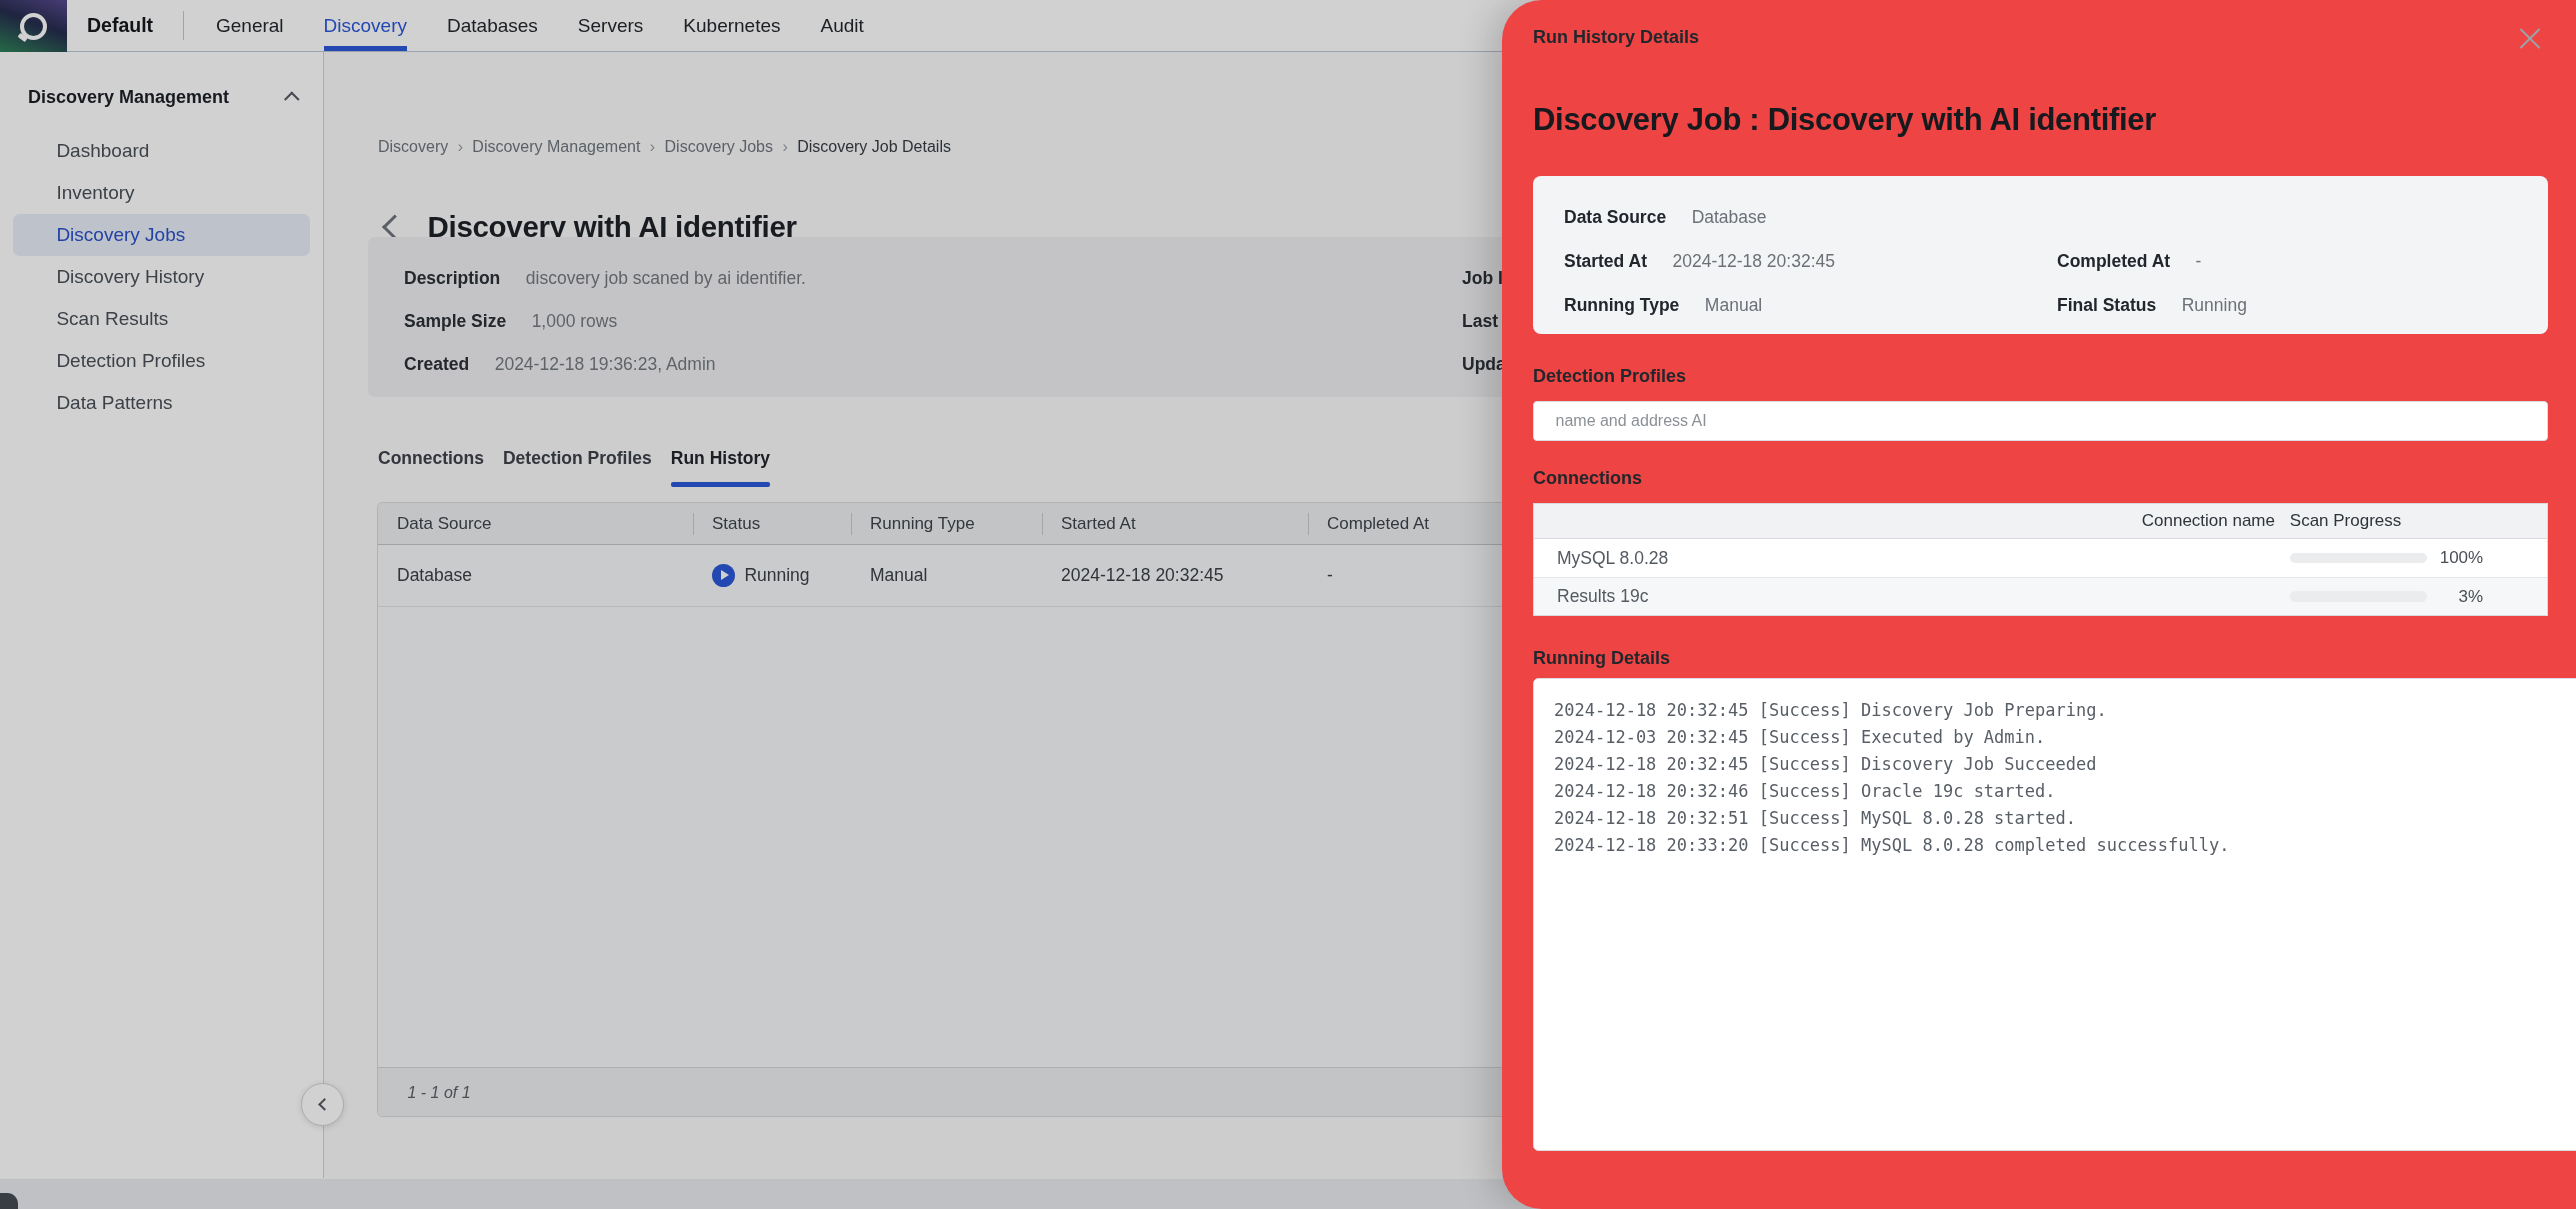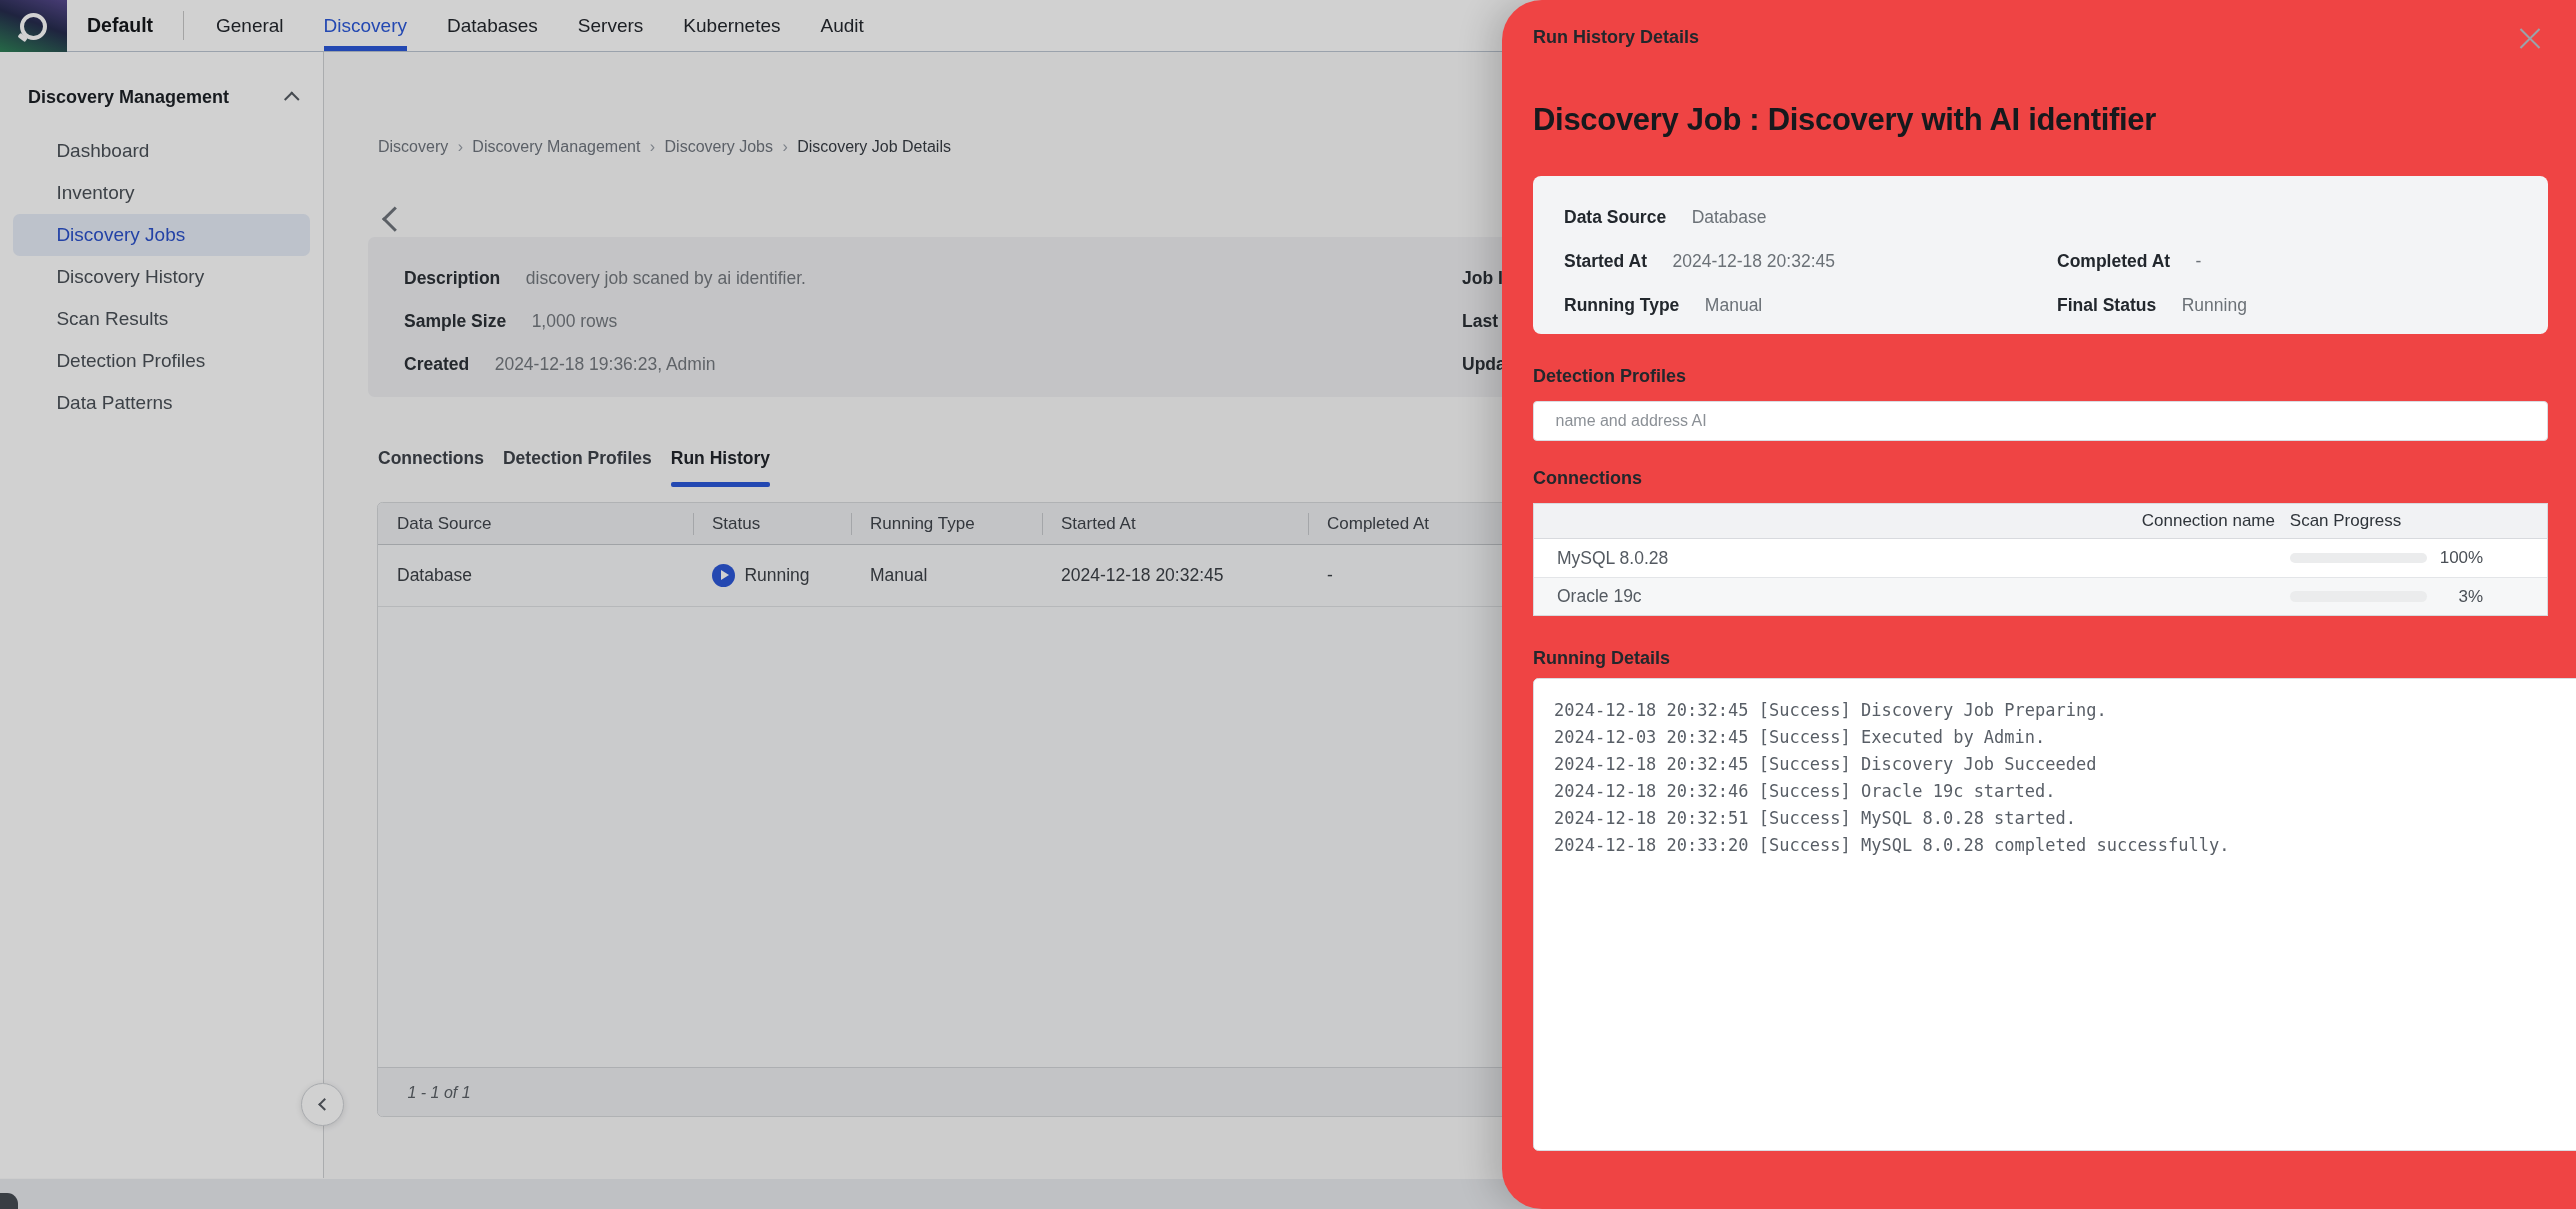--- a/index.html
+++ b/index.html
@@ -174,20 +174,21 @@
       <span class="crumb-sep">›</span>
       <span class="crumb">Discovery Management</span>
       <span class="crumb-sep">›</span>
       <span class="crumb">Discovery Jobs</span>
       <span class="crumb-sep">›</span>
       <span class="crumb crumb--last">Discovery Job Details</span>
     </div>
 
     <div class="title-row">
       <span class="back-chev"></span>
+      <h1 class="page-title">Discovery with AI identifier</h1>
     </div>
 
     <section class="summary-card">
       <div class="sum-row">
         <span class="sum-label">Description</span>
         <span class="sum-value">discovery job scaned by ai identifier.</span>
       </div>
       <div class="sum-row">
         <span class="sum-label">Sample Size</span>
         <span class="sum-value">1,000 rows</span>
@@ -292,21 +293,21 @@
       <div class="conn-row conn-body-row">
         <div class="conn-cell">MySQL 8.0.28</div>
         <div class="conn-cell conn-cell--progress">
           <span class="progress-track">
             <span class="progress-fill" style="width: 100%; background-color: rgb(77, 161, 95);"></span>
           </span>
           <span class="progress-label">100%</span>
         </div>
       </div>
       <div class="conn-row conn-body-row">
-        <div class="conn-cell">Oracle 19c</div>
+        <div class="conn-cell">Results 19c</div>
         <div class="conn-cell conn-cell--progress">
           <span class="progress-track">
             <span class="progress-fill" style="width: 3%; background-color: rgb(236, 201, 75);"></span>
           </span>
           <span class="progress-label">3%</span>
         </div>
       </div>
     </div>
 
     <div class="section-heading" style="top:648px;">Running Details</div>

